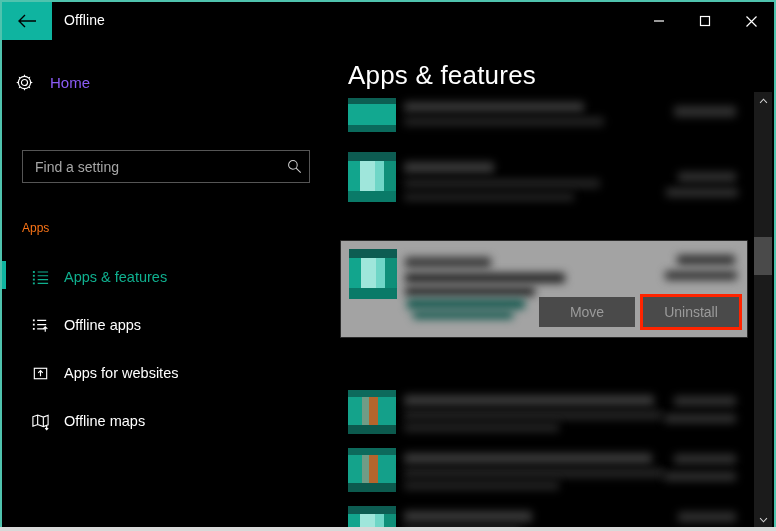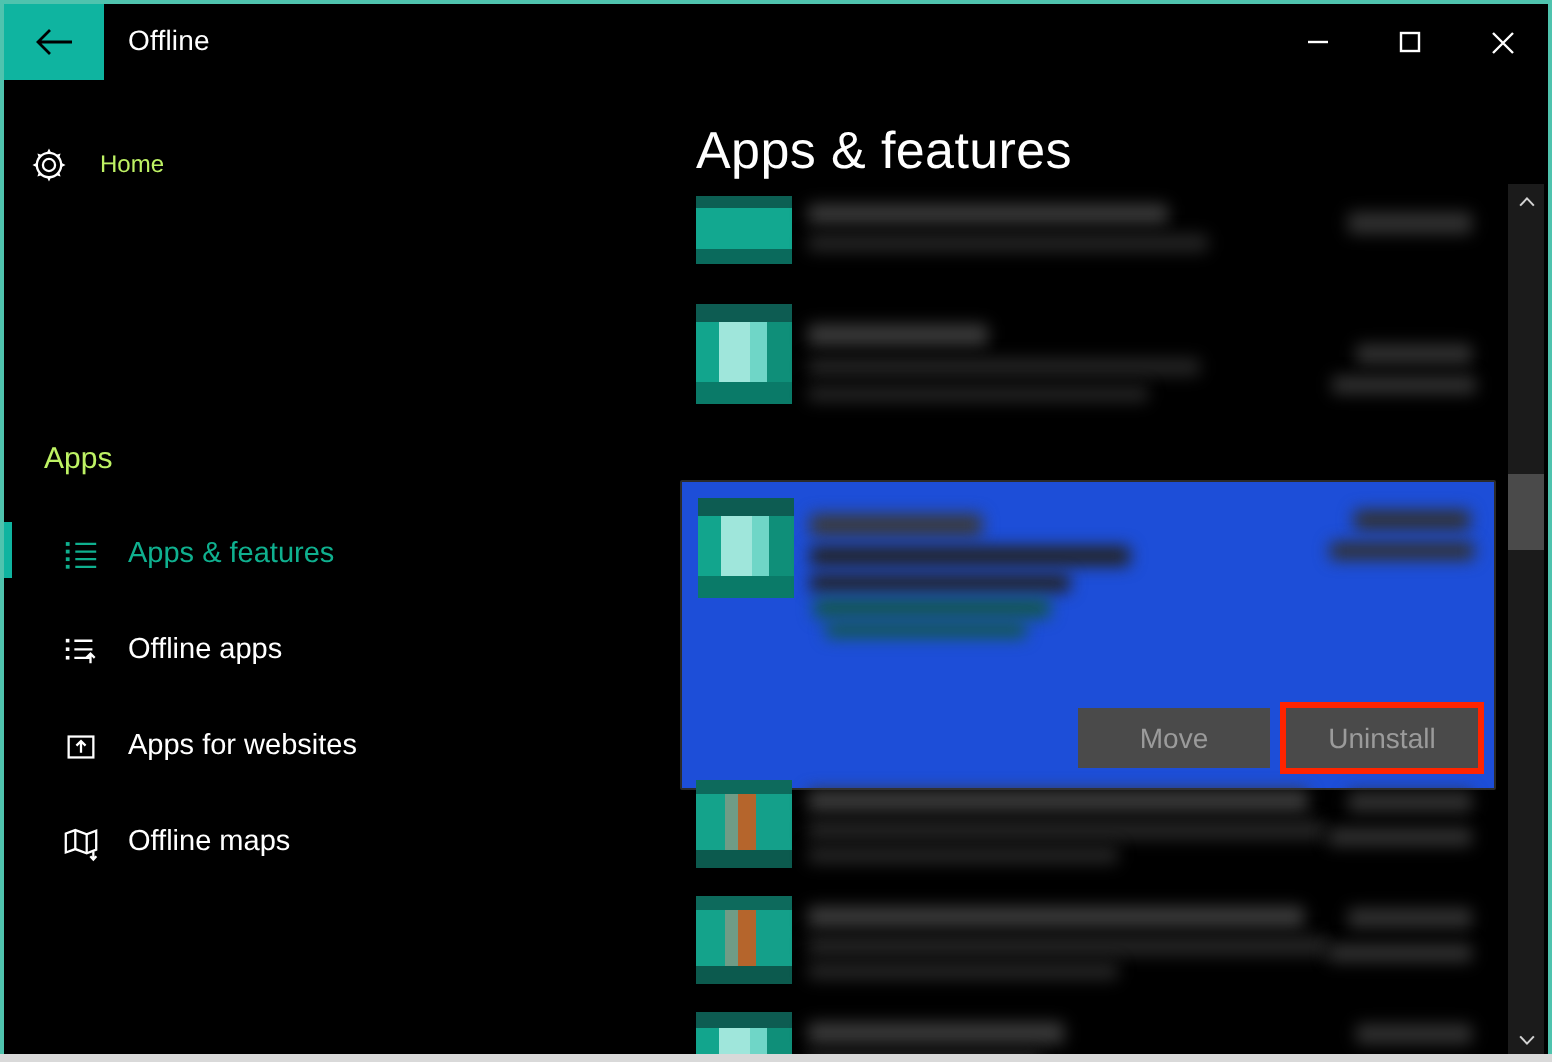--- a/index.html
+++ b/index.html
@@ -91,22 +91,22 @@
     cursor: pointer;
   }
   #home-row .ic {
     width: 44px;
     display: flex;
     justify-content: center;
     align-items: center;
     color: #ffffff;
   }
   #home-label {
-    font-size: 12px;
-    color: #bef264;
+    font-size: 15px;
+    color: #8b5cf6;
     margin-left: 4px;
   }
 
   #search-box {
     position: absolute;
     left: 20px;
     top: 108px;
     width: 288px;
     height: 33px;
     box-sizing: border-box;
@@ -133,22 +133,22 @@
     align-items: center;
     justify-content: center;
     color: #cfcfcf;
     cursor: pointer;
   }
 
   #nav-group-label {
     position: absolute;
     left: 20px;
     top: 179px;
-    font-size: 15px;
-    color: #bef264;
+    font-size: 12px;
+    color: #f97316;
   }
 
   #nav-list {
     position: absolute;
     left: 0;
     top: 211px;
     width: 330px;
   }
   .nav-item {
     position: relative;
@@ -263,22 +263,22 @@
     filter: blur(4px);
     border-radius: 2px;
   }
 
   
   #selected-app-card {
     position: absolute;
     left: 8px;
     top: 148px;
     width: 408px;
-    height: 155px;
-    background: #1d4ed8;
+    height: 98px;
+    background: #a3a3a3;
     box-sizing: border-box;
     border: 1px solid #2b2b2b;
     border-radius: 1px;
   }
   .card-actions {
     position: absolute;
     right: 8px;
     bottom: 10px;
     display: flex;
     align-items: center;
@@ -382,20 +382,29 @@
           <path d="M10 1.3 L11 3.3 L9 3.3 Z M10 18.7 L9 16.7 L11 16.7 Z
                    M1.3 10 L3.3 9 L3.3 11 Z M18.7 10 L16.7 11 L16.7 9 Z
                    M3.9 3.9 L6 4.6 L4.6 6 Z M16.1 16.1 L14 15.4 L15.4 14 Z
                    M16.1 3.9 L15.4 6 L14 4.6 Z M3.9 16.1 L4.6 14 L6 15.4 Z" fill="#ffffff"></path>
           <circle cx="10" cy="10" r="6.4" fill="none" stroke="#ffffff" stroke-width="1.2"></circle>
         </svg>
       </span>
       <span id="home-label">Home</span>
     </div>
 
+    <div id="search-box">
+      <input id="search-input" type="text" placeholder="Find a setting" style="">
+      <span id="search-icon">
+        <svg width="15" height="15" viewBox="0 0 16 16">
+          <circle cx="6.3" cy="6.3" r="4.6" fill="none" stroke="#cfcfcf" stroke-width="1.1"></circle>
+          <path d="M9.7 9.7 L14.6 14.6" stroke="#cfcfcf" stroke-width="1.1"></path>
+        </svg>
+      </span>
+    </div>
 
     <div id="nav-group-label">Apps</div>
 
     <div id="nav-list">
 
       <div class="nav-item selected">
         <span class="selbar"></span>
         <span class="ic">
           <svg width="19" height="19" viewBox="0 0 20 20">
             <rect x="2" y="3.2" width="2" height="2" fill="currentColor"></rect>

